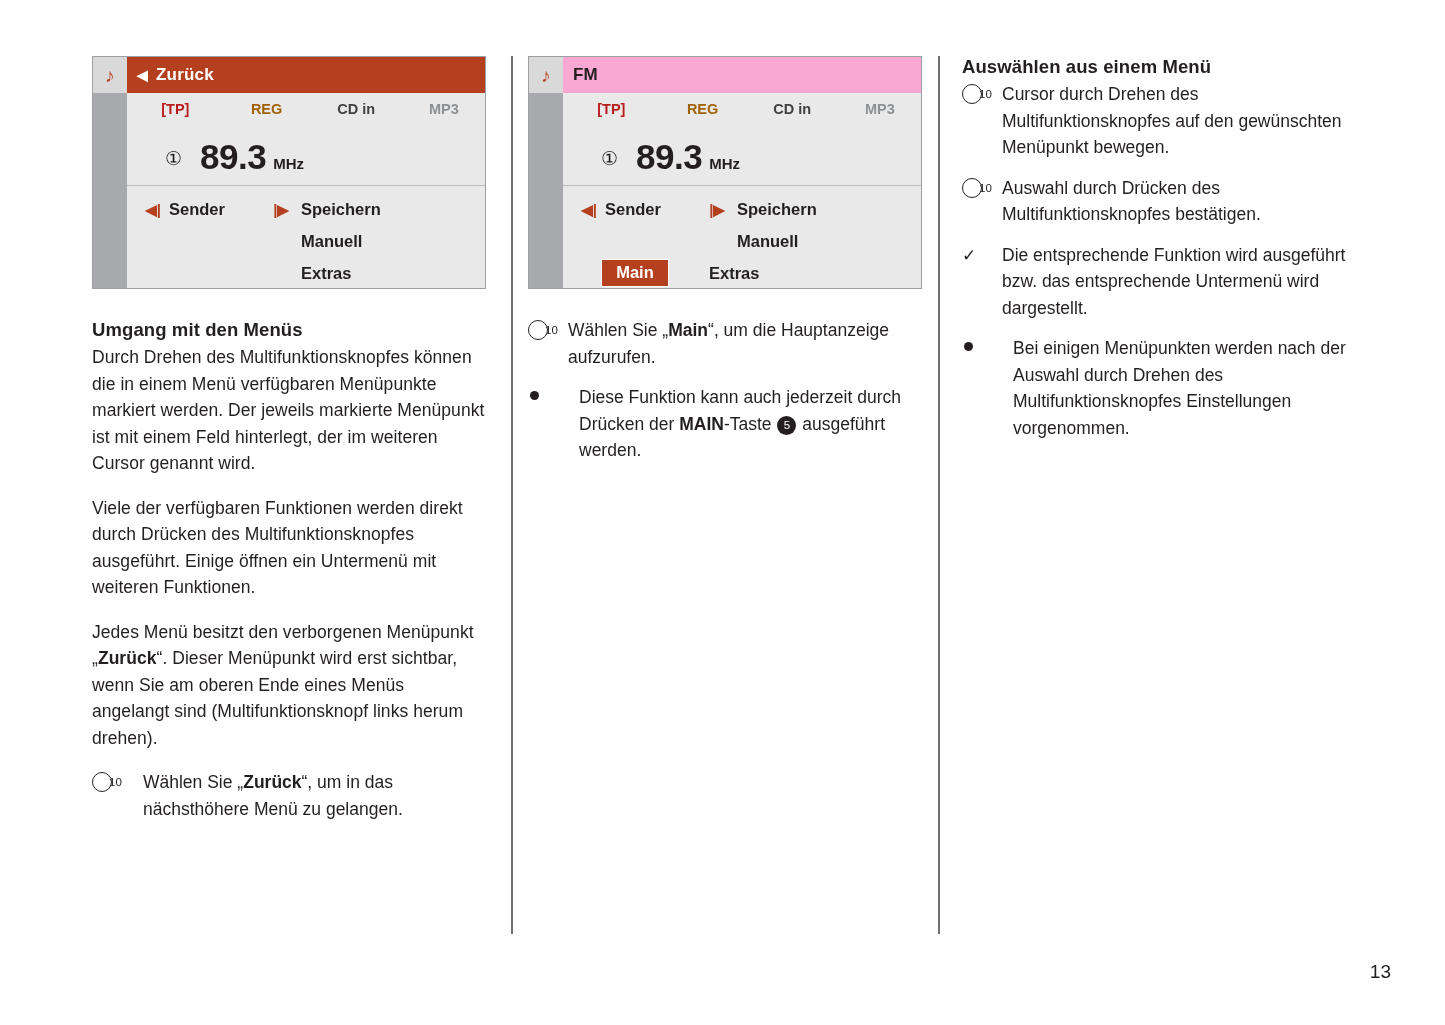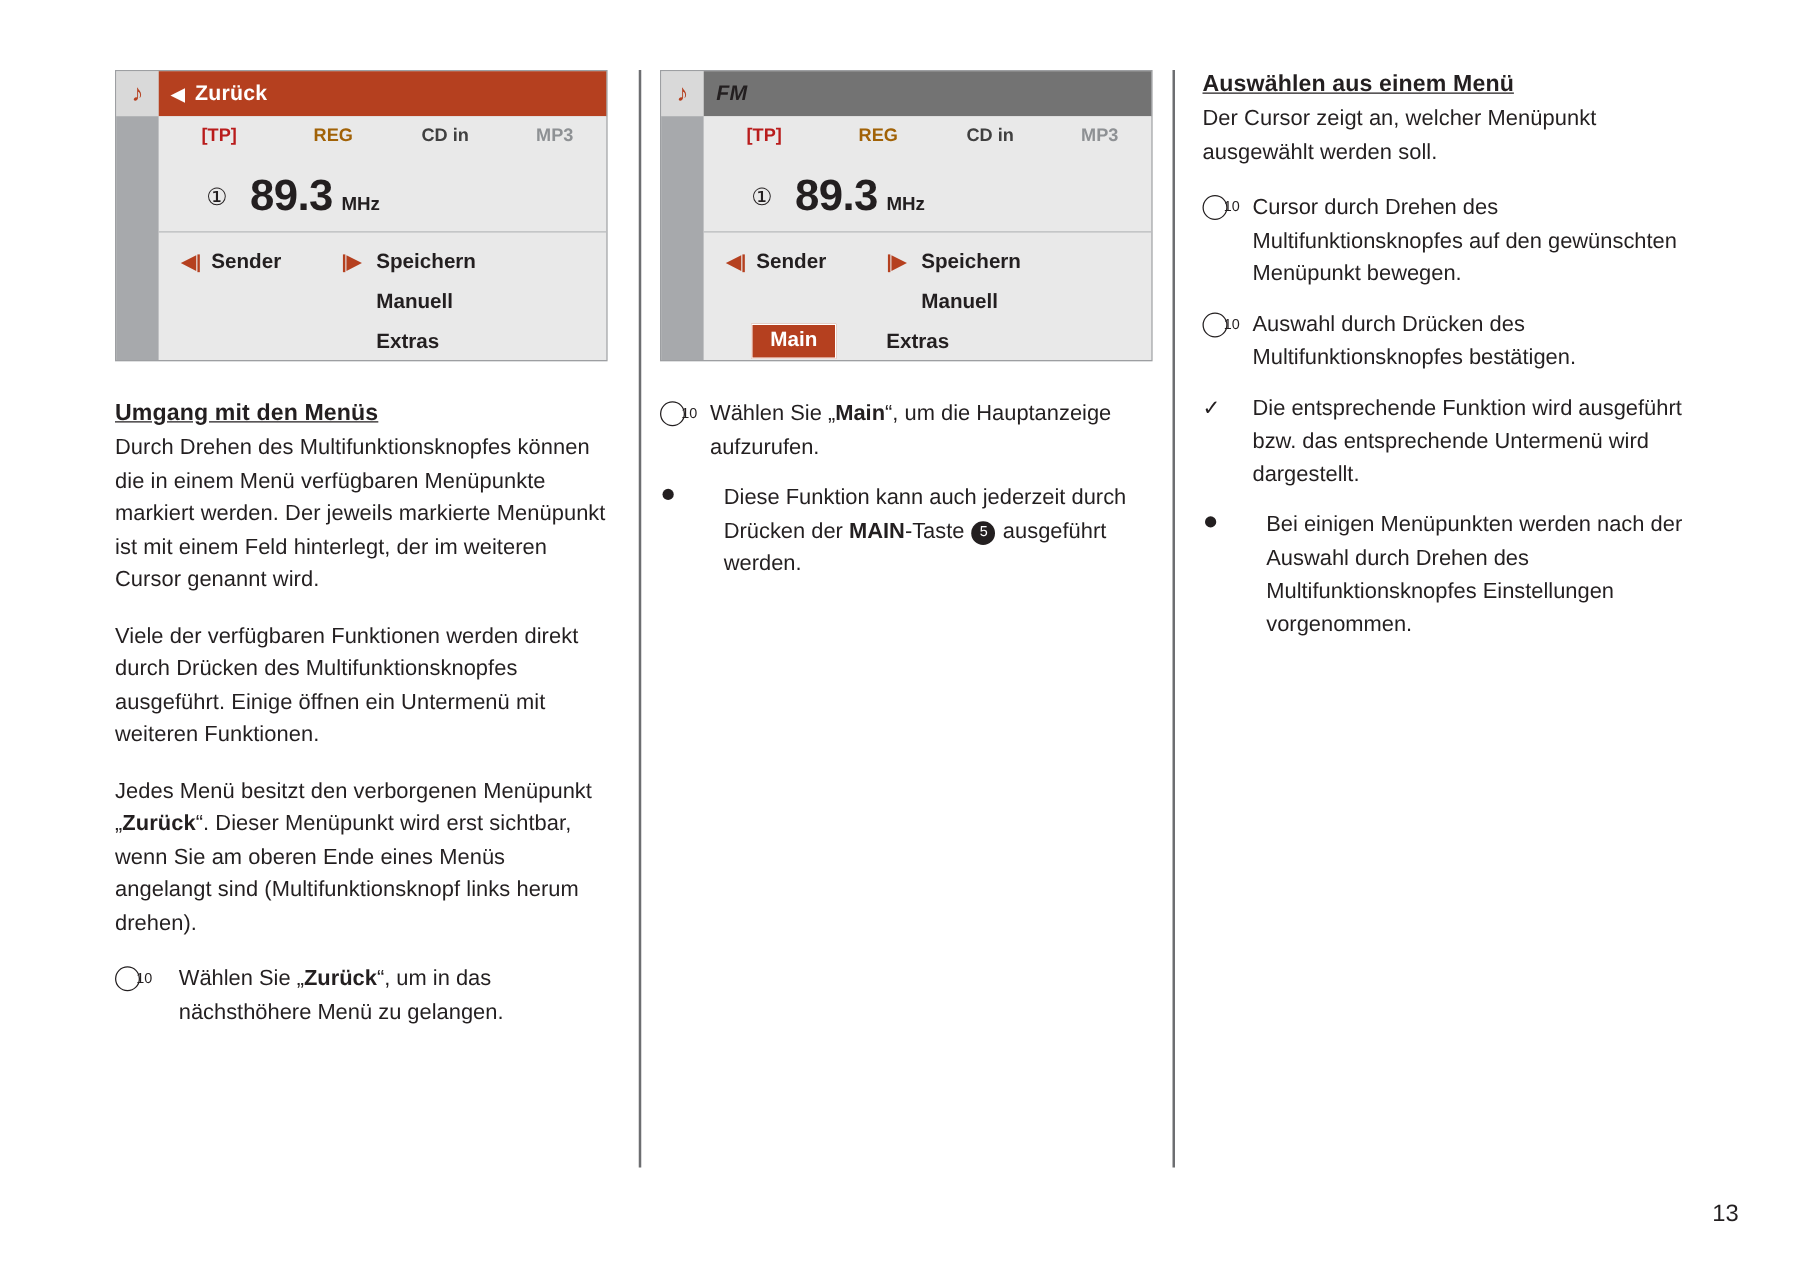--- a/index.html
+++ b/index.html
@@ -62,21 +62,21 @@
   }
   .display .title-text {
     flex: 1; height: 36px;
     display: flex; align-items: center;
     padding-left: 10px;
     font-size: 17px;
     font-weight: bold;
     letter-spacing: .2px;
   }
   .title-red  { background: #b5401f; color: #ffffff; }
-  .title-grey { background: #737373; color: #231f20; font-style: italic; }
+  .title-grey { background: #f9a8d4; color: #231f20; }
 
   .display .leftbar {
     position: absolute;
     left: 0; top: 36px;
     width: 34px; bottom: 0;
     background: #a7a9ac;
   }
   .display .screen {
     position: absolute;
     left: 34px; top: 36px;
@@ -162,21 +162,20 @@
     margin-left: 38px;
     min-width: 68px;
   }
 
   
   h2.heading {
     font-size: 18.5px;
     font-weight: bold;
     margin: 0 0 3px 0;
     letter-spacing: .1px;
-    text-decoration: underline;
   }
   p.para {
     font-size: 17.5px;
     line-height: 26.5px;
     margin: 0 0 18px 0;
     letter-spacing: .05px;
   }
   p.para:last-child { margin-bottom: 0; }
 
   .kw { font-weight: bold; }
@@ -368,21 +367,20 @@
       </div>
       <div class="li">
         <span class="marker"><span class="dot"></span></span>
         <span class="body"><span>Diese Funktion kann auch jederzeit durch Drücken der </span><span class="kw">MAIN</span><span>-Taste </span><span class="blackbadge">5</span><span> ausgeführt werden.</span></span>
       </div>
     </div>
   </div>
 
   <div class="col col3">
     <h2 class="heading">Auswählen aus einem Menü</h2>
-    <p class="para">Der Cursor zeigt an, welcher Menüpunkt ausgewählt werden soll.</p>
 
     <div class="list">
       <div class="li">
         <span class="marker"><span class="circnum">10</span></span>
         <span class="body">Cursor durch Drehen des Multifunktionsknopfes auf den gewünschten Menüpunkt bewegen.</span>
       </div>
       <div class="li">
         <span class="marker"><span class="circnum">10</span></span>
         <span class="body">Auswahl durch Drücken des Multifunktionsknopfes bestätigen.</span>
       </div>

